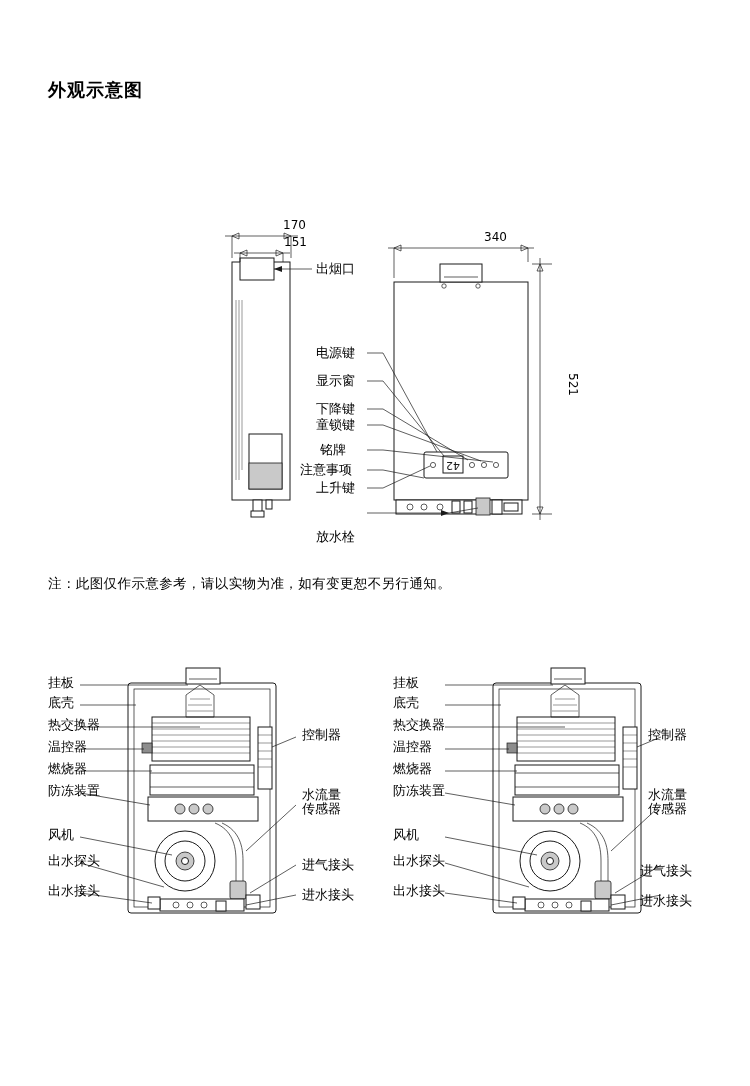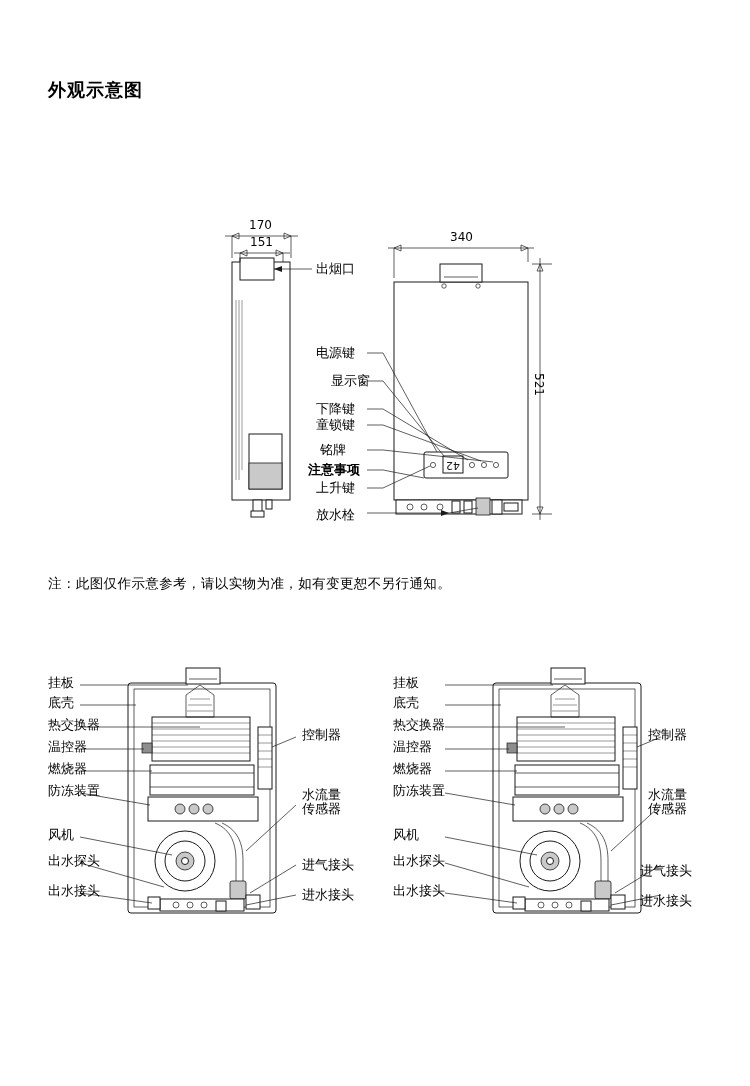--- a/index.html
+++ b/index.html
@@ -43,20 +43,21 @@
   .lbl {
     position: absolute;
     font-size: 13px;
     white-space: nowrap;
     line-height: 1.1;
   }
   .dim {
     position: absolute;
     font-size: 12px;
     white-space: nowrap;
+    margin-left: 34px;
   }
   .dim.vert {
     writing-mode: vertical-rl;
     text-orientation: mixed;
   }
   svg {
     position: absolute;
     left: 0;
     top: 0;
     overflow: visible;
@@ -165,27 +166,27 @@
     <line class="ln-thin" x1="449" y1="513" x2="478" y2="508"></line>
   </svg>
 
   <div class="dim" style="left:249px; top:218px;">170</div>
   <div class="dim" style="left:250px; top:235px;">151</div>
   <div class="dim" style="left:450px; top:230px;">340</div>
   <div class="dim vert" style="left:532px; top:373px;">521</div>
 
   <div class="lbl" style="left:316px; top:262px;">出烟口</div>
   <div class="lbl" style="left:316px; top:346px;">电源键</div>
-  <div class="lbl" style="left:316px; top:374px;margin-left:15px;">显示窗</div>
+  <div class="lbl" style="left:316px; top:374px;">显示窗</div>
   <div class="lbl" style="left:316px; top:402px;">下降键</div>
   <div class="lbl" style="left:316px; top:418px;">童锁键</div>
   <div class="lbl" style="left:320px; top:443px;">铭牌</div>
-  <div class="lbl" style="left:308px; top:463px;font-weight:bold;">注意事项</div>
+  <div class="lbl" style="left:300px; top:463px;">注意事项</div>
   <div class="lbl" style="left:316px; top:481px;">上升键</div>
-  <div class="lbl" style="left:316px; top:508px;font-family:Liberation Serif, serif;">放水栓</div>
+  <div class="lbl" style="left:316px; top:530px;font-family:Liberation Serif, serif;">放水栓</div>
 
   <div class="note">注：此图仅作示意参考，请以实物为准，如有变更恕不另行通知。</div>
 
   <svg width="375" height="290" style="left:0; top:665px;">
 
     <rect class="fill-w" x="128" y="18" width="148" height="230" rx="3"></rect>
     <rect class="ln-thin" x="134" y="24" width="136" height="218" fill="none"></rect>
 
     <rect class="fill-w" x="186" y="3" width="34" height="16"></rect>
     <line class="ln-thin" x1="189" y1="14" x2="217" y2="14"></line>

